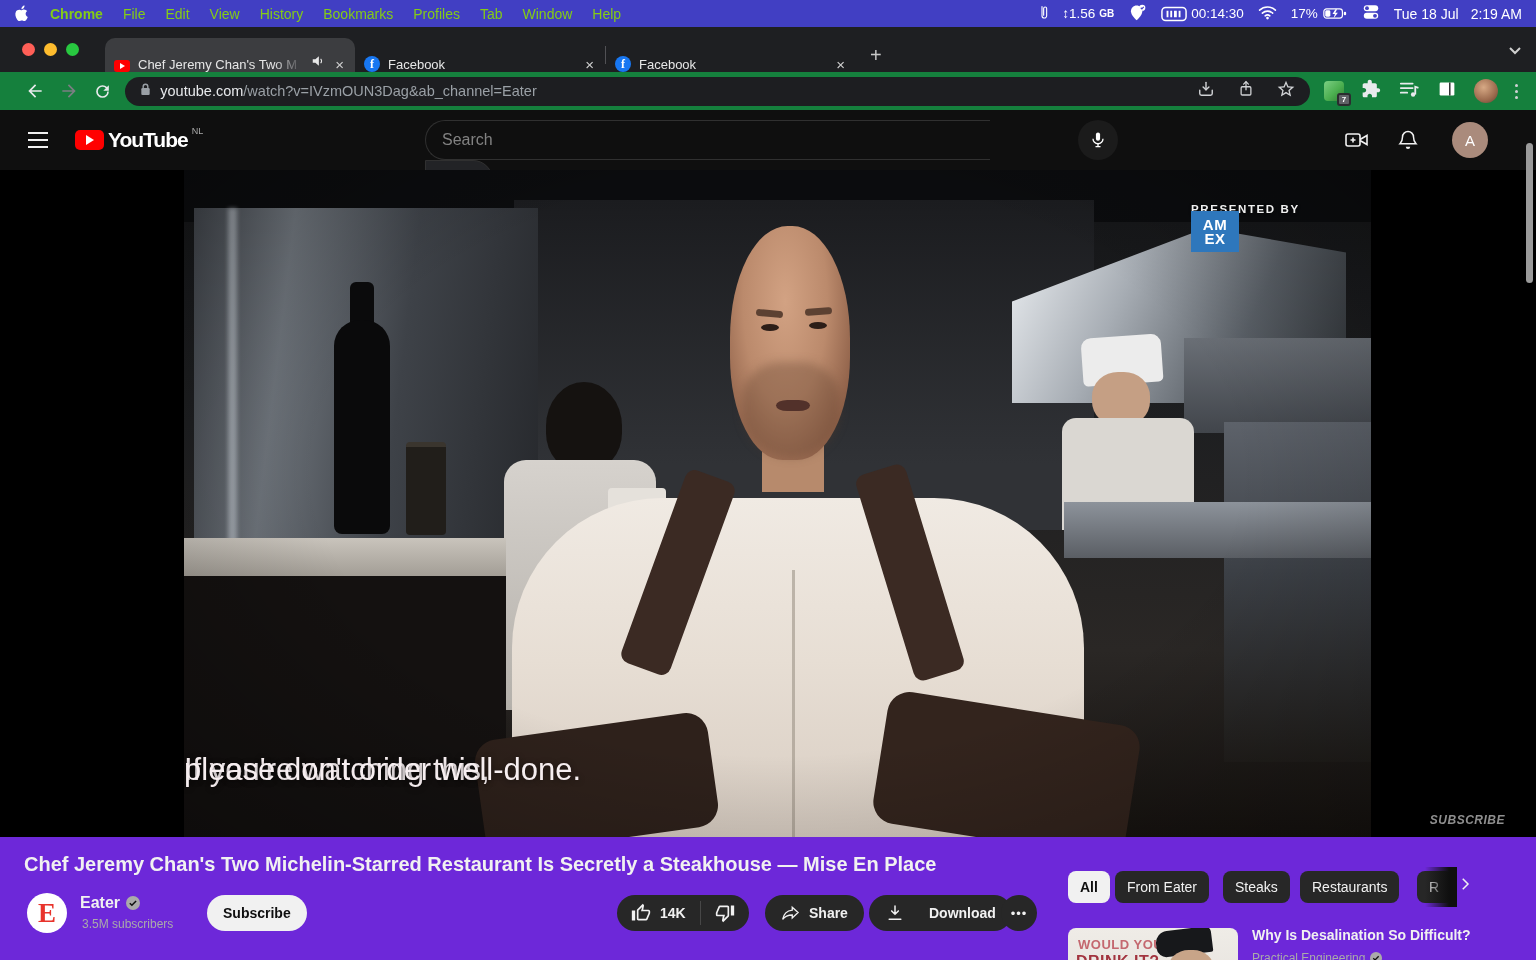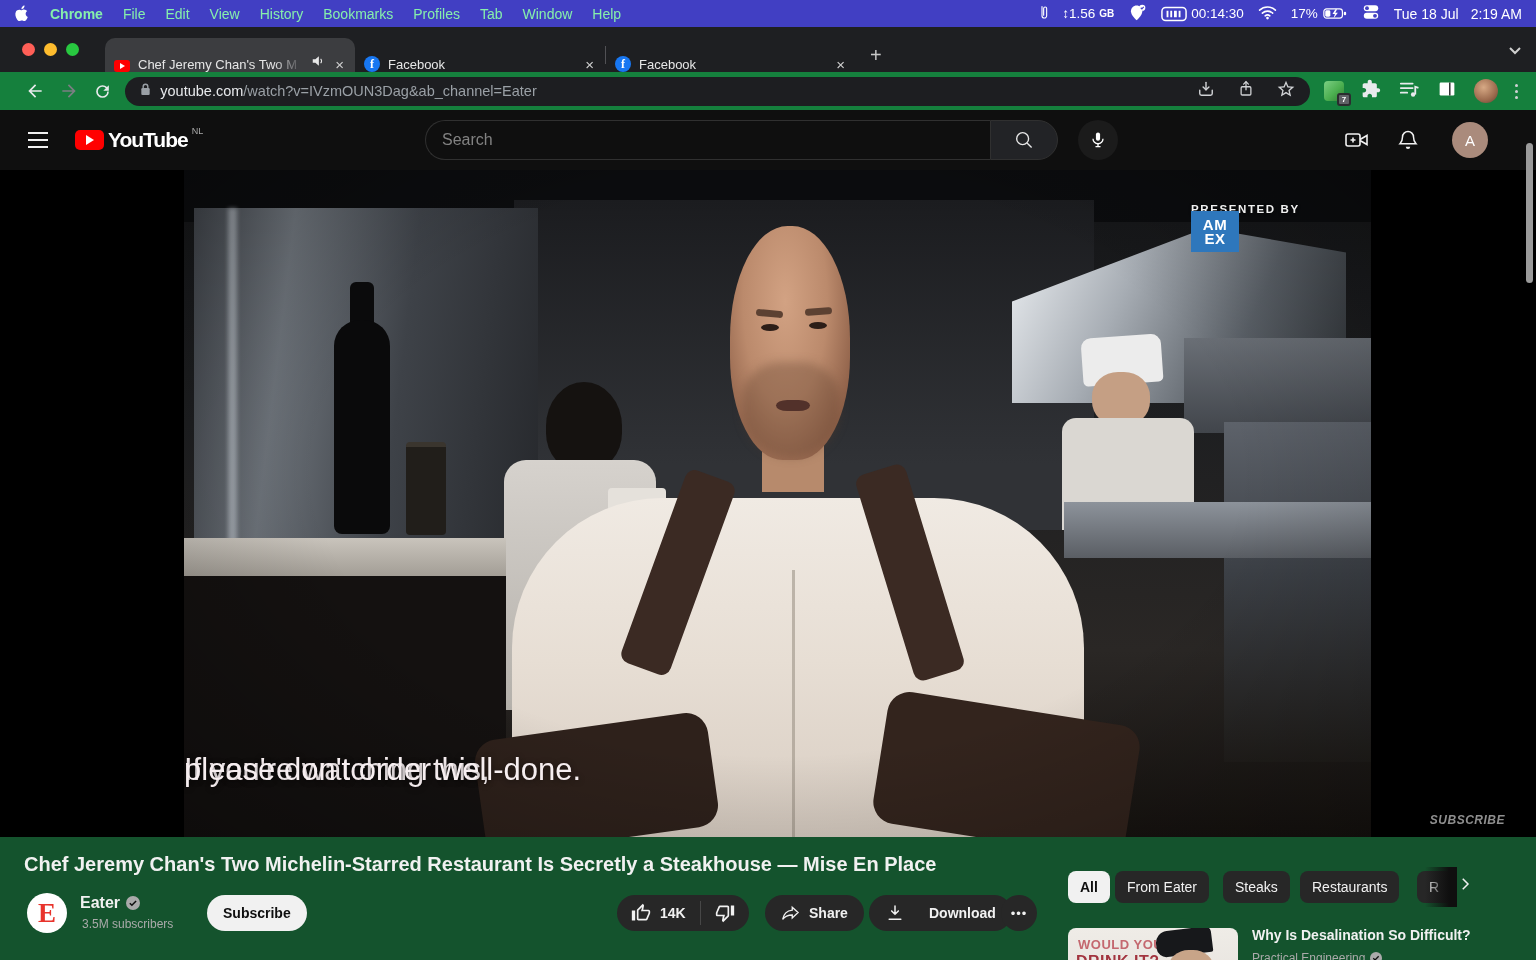--- a/index.html
+++ b/index.html
@@ -5,21 +5,21 @@
   * { margin:0; padding:0; box-sizing:border-box; }
   html,body { width:1536px; height:960px; overflow:hidden; background:#000; }
   body { font-family:"Liberation Sans", sans-serif; }
   .screen { position:relative; width:1536px; height:960px; overflow:hidden; background:#0f0f0f; }
 
   
   .menubar { position:absolute; top:0; left:0; width:1536px; height:27px; background:#413fc3;
              display:flex; align-items:center; justify-content:space-between; padding:0 14px; }
   .mb-left { display:flex; align-items:center; gap:20px; }
   .mb-left .apple { display:flex; align-items:center; margin-right:2px; }
-  .mb-item { color:#86efac; font-size:14px; }
+  .mb-item { color:#84cc16; font-size:14px; }
   .mb-item.app { font-weight:700; }
   .mb-right { display:flex; align-items:center; gap:14px; color:#fff; font-size:13.5px; }
   .mb-status { display:flex; align-items:center; gap:4px; }
   .mb-unit { font-size:10px; font-weight:700; }
   .mb-datetime { display:flex; gap:12px; font-size:14px; }
 
   
   .tabstrip { position:absolute; top:27px; left:0; width:1536px; height:45px; background:#1e1f22; }
   .lights { position:absolute; left:22px; top:16px; display:flex; gap:9px; }
   .light { width:13px; height:13px; border-radius:50%; }
@@ -64,21 +64,21 @@
   
   .ytheader { position:absolute; top:110px; left:0; width:1536px; height:60px; background:#0f0f0f; }
   .burger { position:absolute; left:28px; top:22px; width:20px; }
   .burger i { display:block; height:2px; background:#f1f1f1; margin-bottom:5px; }
   .ytlogo { position:absolute; left:75px; top:18px; display:flex; align-items:flex-start; gap:4px; }
   .ytlogo-icon { width:29px; height:20px; background:#f00; border-radius:5px; position:relative; margin-top:2px; }
   .ytlogo-icon::after { content:""; position:absolute; left:11px; top:5px; border-left:8px solid #fff;
                         border-top:5px solid transparent; border-bottom:5px solid transparent; }
   .ytlogo-text { color:#fff; font-size:21px; font-weight:700; letter-spacing:-1px; line-height:24px; }
   .ytlogo-sup { color:#aaa; font-size:9px; margin-top:-2px; }
-  .ytsearch { position:absolute; left:425px; top:10px; display:flex; }
+  .ytsearch { position:absolute; left:425px; top:10px; display:flex;flex-direction:column; }
   .ytsearch-box { width:565px; height:40px; border:1px solid #303030; border-right:none;
                   border-radius:20px 0 0 20px; display:flex; align-items:center; padding-left:16px; background:#0f0f0f; }
   .ytsearch-box input { background:transparent; border:none; outline:none; color:#f1f1f1; font-size:16px; width:96%;
                         font-family:"Liberation Sans",sans-serif; }
   .ytsearch-box input::placeholder { color:#828282; }
   .ytsearch-btn { width:68px; height:40px; background:#222326; border:1px solid #303030;
                   border-radius:0 20px 20px 0; display:flex; align-items:center; justify-content:center; }
   .ytmic { position:absolute; left:1078px; top:10px; width:40px; height:40px; border-radius:50%;
            background:#1b1b1b; display:flex; align-items:center; justify-content:center; }
   .yticon { position:absolute; top:18px; }
@@ -147,21 +147,21 @@
                      text-shadow:0 1px 3px rgba(0,0,0,.5); white-space:nowrap; }
   .amex { width:48px; height:41px; margin:8px auto 0; background:#2e77bc; color:#fff; font-weight:800;
           font-size:15px; line-height:14px; display:flex; flex-direction:column; align-items:center;
           justify-content:center; letter-spacing:.5px; }
   .captions { left:0; right:0; top:582px; text-align:center; color:#f6eef0; font-size:31px; line-height:36px;
               text-shadow:0 1px 6px rgba(0,0,0,.45); font-weight:400; }
   .watermark { position:absolute; right:31px; top:643px; color:#8f8f8f; font-size:12px; font-weight:700;
                font-style:italic; letter-spacing:.5px; }
 
   
-  .below { position:absolute; top:837px; left:0; width:1536px; height:123px; background:#14532d; }
+  .below { position:absolute; top:837px; left:0; width:1536px; height:123px; background:#6d28d9; }
   .vtitle { position:absolute; left:24px; top:16px; width:1010px; color:#f1f1f1; font-size:20px; font-weight:700; }
   .ch-avatar { position:absolute; left:27px; top:56px; width:40px; height:40px; border-radius:50%; background:#fff;
                display:flex; align-items:center; justify-content:center; }
   .ch-avatar span { color:#e8342c; font-size:27px; font-weight:700; font-family:"Liberation Serif",serif; line-height:27px; }
   .ch-name { position:absolute; left:80px; top:57px; color:#f1f1f1; font-size:16px; font-weight:700;
              display:flex; align-items:center; gap:6px; }
   .ch-subs { position:absolute; left:82px; top:80px; color:#aaa; font-size:12px;text-align:right; }
   .btn-subscribe { position:absolute; left:207px; top:58px; height:36px; border-radius:18px; background:#f1f1f1;
                    color:#0f0f0f; font-size:14px; font-weight:700; display:flex; align-items:center; padding:0 16px; }
   .pill { position:absolute; top:58px; height:36px; border-radius:18px; background:#272727; color:#f1f1f1;

